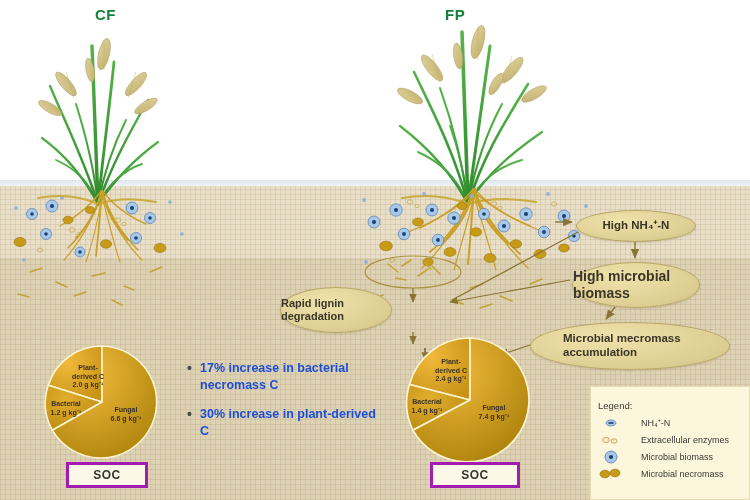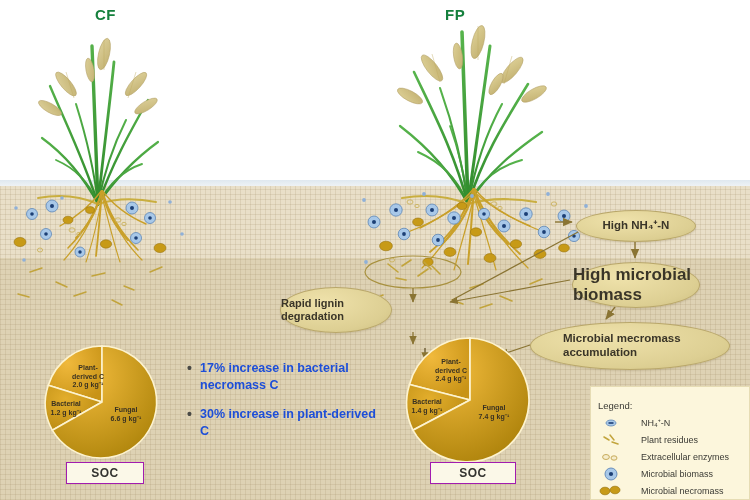--- a/index.html
+++ b/index.html
@@ -36,21 +36,21 @@
   #cf-root{left:10px;top:190px;width:185px;height:80px;}
   #fp-root{left:358px;top:188px;width:235px;height:90px;}
 
   
   .node{position:absolute;display:flex;align-items:center;justify-content:center;
     border-radius:50%;
     background:radial-gradient(ellipse at 38% 32%,#efe2ab,#ddcf93 68%,#cdbe80);
     border:1.1px solid #b9a76a;color:#3a3528;font-weight:bold;line-height:1.18;
     box-shadow:0 1px 2px rgba(120,100,60,.22);}
   #node-nh4{left:576px;top:210px;width:118px;height:30px;font-size:11.5px;}
-  #node-biomass{left:572px;top:262px;width:126px;height:44px;font-size:17px;}
+  #node-biomass{left:572px;top:262px;width:126px;height:44px;font-size:14px;}
   #node-necro{left:530px;top:322px;width:166px;height:46px;font-size:11.5px;padding-left:32px;}
   #node-lignin{left:280px;top:287px;width:110px;height:44px;font-size:11px;}
 
   .arrowlayer{position:absolute;left:0;top:0;width:750px;height:500px;pointer-events:none;}
 
   
   #bullets{position:absolute;left:186px;top:360px;width:196px;
     font-size:12.5px;color:#1d4ed8;line-height:1.32;font-weight:bold;}
   #bullets ul{margin:0;padding:0;list-style:none;}
   #bullets li{position:relative;padding-left:14px;margin-bottom:13px;}
@@ -58,21 +58,21 @@
     color:#4a4a46;font-size:14px;}
 
   
   .pieWrap{position:absolute;}
   #cf-pie{left:38px;top:338px;width:128px;height:128px;}
   #fp-pie{left:400px;top:330px;width:140px;height:140px;}
   .pieWrap svg{display:block;overflow:visible;}
   .pieLbl{position:absolute;font-size:7px;font-weight:bold;color:#3a3222;
     line-height:1.22;text-align:center;pointer-events:none;}
 
-  .socbox{position:absolute;background:#fbf8e8;border:1px solid #a21caf;
+  .socbox{position:absolute;background:#fbf8e8;border:3px solid #a21caf;
     font-size:12px;font-weight:bold;color:#343430;text-align:center;
     padding:3px 0;letter-spacing:.5px;}
   #cf-soc{left:66px;top:462px;width:76px;}
   #fp-soc{left:430px;top:462px;width:84px;}
 
   
   #legend{position:absolute;left:590px;top:386px;width:160px;height:114px;
     background:#fcf6dc;border:1px solid #e6dcb4;padding:13px 6px 4px 7px;
     box-sizing:border-box;}
   #legend .ltitle{font-size:9.5px;color:#3a3a34;margin-bottom:3px;}
@@ -512,32 +512,20 @@
     <div class="lrow">
       <span class="lic">
         <svg width="18" height="12">
             <ellipse cx="9" cy="6" rx="5" ry="3" fill="#a8c8e8" stroke="#5d86b8" stroke-width=".8"></ellipse>
             <rect x="6.5" y="5.2" width="5" height="1.6" fill="#1c3f75"></rect>
           </svg>
       </span>
       <span class="ltxt">NH₄⁺-N</span>
     </div>
 
-    <div class="lrow">
-      <span class="lic">
-        <svg width="20" height="14">
-            <g stroke="#c2a43c" stroke-width="1.5" fill="none" stroke-linecap="round">
-              <path d="M3 4 l5 3"></path>
-              <path d="M9 2 l4 5"></path>
-              <path d="M11 9 l6 2"></path>
-            </g>
-          </svg>
-      </span>
-      <span class="ltxt">Plant residues</span>
-    </div>
 
     <div class="lrow">
       <span class="lic">
         <svg width="22" height="12">
             <g fill="#f5eccb" stroke="#c2a44e" stroke-width=".9">
               <ellipse cx="6" cy="6" rx="3.4" ry="2.5"></ellipse>
               <ellipse cx="14" cy="7" rx="3" ry="2.2"></ellipse>
             </g>
           </svg>
       </span>

